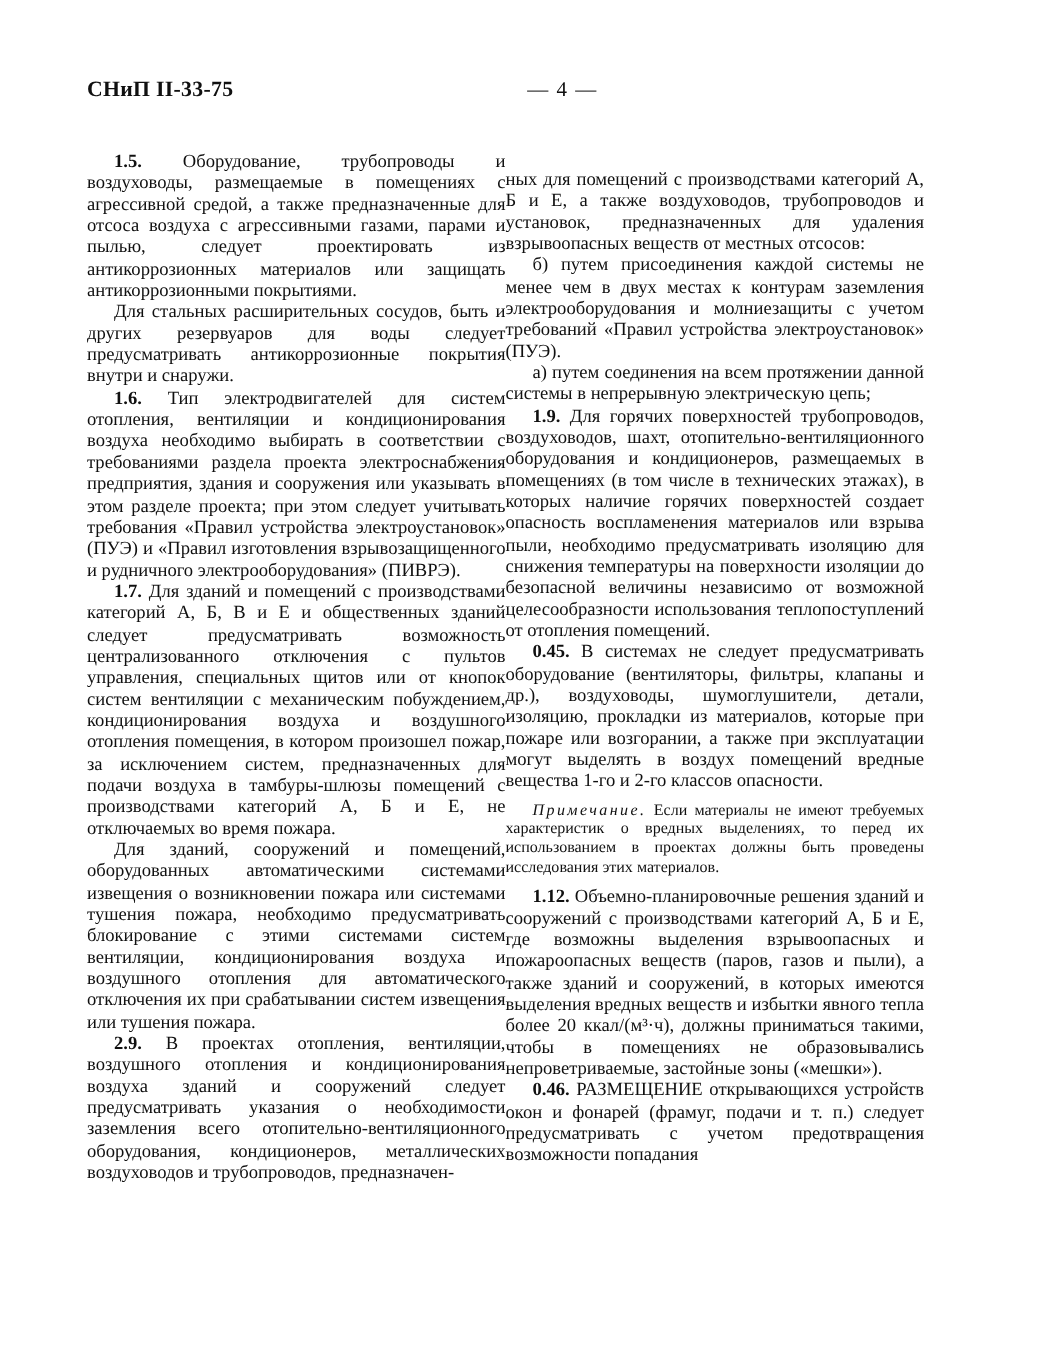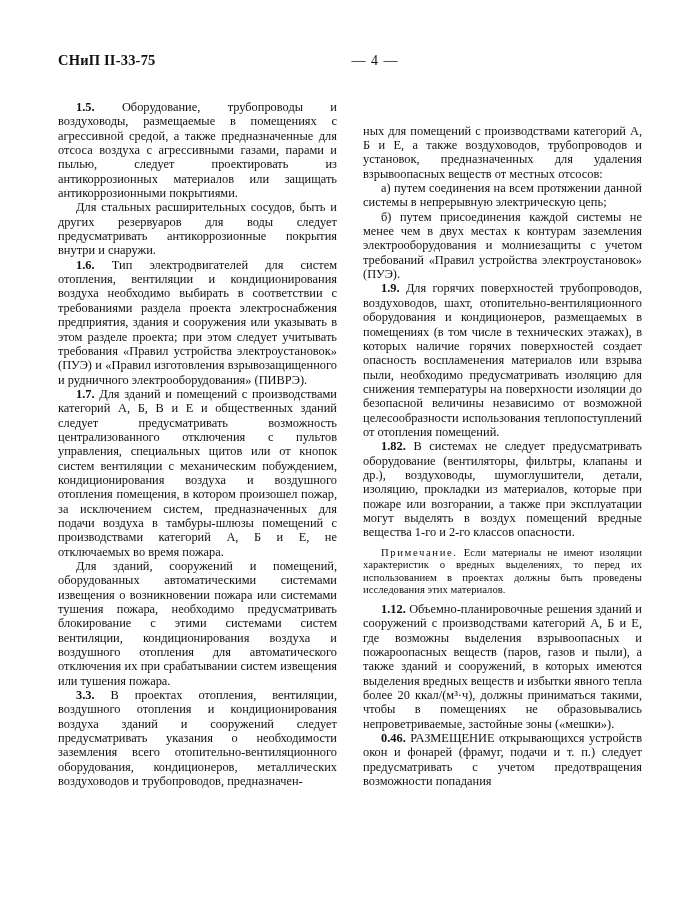--- a/index.html
+++ b/index.html
@@ -35,22 +35,21 @@
     white-space: nowrap;
   }
   .header-page {
     margin-left: 196px;
     font-size: 14px;
     letter-spacing: 1px;
     white-space: nowrap;
   }
   .columns {
     display: flex;
-    gap: 26px;
-    align-items: flex-end;
+    align-items: center;
   }
   .col {
     width: 279px;
     font-size: 12.4px;
     line-height: 14.35px;
     text-align: justify;
     text-justify: inter-word;
     hyphens: manual;
   }
   p {
@@ -65,48 +64,49 @@
   }
   .note {
     font-size: 10.7px;
     line-height: 12.6px;
     text-align: justify;
     margin-top: 6px;
     margin-bottom: 6px;
   }
   .note .note-label {
     letter-spacing: 1.6px;
+    font-style: italic;
   }
 </style>
 </head>
 <body>
 
 <div class="page">
 
   <div class="header">
     <div class="header-code">СНиП II-33-75</div>
     <div class="header-page">— 4 —</div>
   </div>
 
   <div class="columns">
 
     <div class="col">
       <p><span class="num">1.5.</span><span>  Оборудование, трубопроводы и воздуховоды, размещаемые в помещениях с агрессивной средой, а также предназначенные для отсоса воздуха с агрессивными газами, парами и пылью, следует проектировать из антикоррозионных материалов или защищать антикоррозионными покрытиями.</span></p>
       <p><span>Для стальных расширительных сосудов, быть и других резервуаров для воды следует предусматривать антикоррозионные покрытия внутри и снаружи.</span></p>
       <p><span class="num">1.6.</span><span>  Тип электродвигателей для систем отопления, вентиляции и кондиционирования воздуха необходимо выбирать в соответствии с требованиями раздела проекта электроснабжения предприятия, здания и сооружения или указывать в этом разделе проекта; при этом следует учитывать требования «Правил устройства электроустановок» (ПУЭ) и «Правил изготовления взрывозащищенного и рудничного электрооборудования» (ПИВРЭ).</span></p>
       <p><span class="num">1.7.</span><span>  Для зданий и помещений с производствами категорий А, Б, В и Е и общественных зданий следует предусматривать возможность централизованного отключения с пультов управления, специальных щитов или от кнопок систем вентиляции с механическим побуждением, кондиционирования воздуха и воздушного отопления помещения, в котором произошел пожар, за исключением систем, предназначенных для подачи воздуха в тамбуры-шлюзы помещений с производствами категорий А, Б и Е, не отключаемых во время пожара.</span></p>
       <p><span>Для зданий, сооружений и помещений, оборудованных автоматическими системами извещения о возникновении пожара или системами тушения пожара, необходимо предусматривать блокирование с этими системами систем вентиляции, кондиционирования воздуха и воздушного отопления для автоматического отключения их при срабатывании систем извещения или тушения пожара.</span></p>
-      <p><span class="num">3.3.</span><span>  В проектах отопления, вентиляции, воздушного отопления и кондиционирования воздуха зданий и сооружений следует предусматривать указания о необходимости заземления всего отопительно-вентиляционного оборудования, кондиционеров, металлических воздуховодов и трубопроводов, предназначен-</span></p>
+      <p><span class="num">2.9.</span><span>  В проектах отопления, вентиляции, воздушного отопления и кондиционирования воздуха зданий и сооружений следует предусматривать указания о необходимости заземления всего отопительно-вентиляционного оборудования, кондиционеров, металлических воздуховодов и трубопроводов, предназначен-</span></p>
     </div>
 
     <div class="col">
       <p class="noindent"><span>ных для помещений с производствами категорий А, Б и Е, а также воздуховодов, трубопроводов и установок, предназначенных для удаления взрывоопасных веществ от местных отсосов:</span></p>
+      <p><span>б) путем присоединения каждой системы не менее чем в двух местах к контурам заземления электрооборудования и молниезащиты с учетом требований «Правил устройства электроустановок» (ПУЭ).</span></p>
       <p><span>а) путем соединения на всем протяжении данной системы в непрерывную электрическую цепь;</span></p>
-      <p><span>б) путем присоединения каждой системы не менее чем в двух местах к контурам заземления электрооборудования и молниезащиты с учетом требований «Правил устройства электроустановок» (ПУЭ).</span></p>
       <p><span class="num">1.9.</span><span>  Для горячих поверхностей трубопроводов, воздуховодов, шахт, отопительно-вентиляционного оборудования и кондиционеров, размещаемых в помещениях (в том числе в технических этажах), в которых наличие горячих поверхностей создает опасность воспламенения материалов или взрыва пыли, необходимо предусматривать изоляцию для снижения температуры на поверхности изоляции до безопасной величины независимо от возможной целесообразности использования теплопоступлений от отопления помещений.</span></p>
-      <p><span class="num">1.82.</span><span>  В системах не следует предусматривать оборудование (вентиляторы, фильтры, клапаны и др.), воздуховоды, шумоглушители, детали, изоляцию, прокладки из материалов, которые при пожаре или возгорании, а также при эксплуатации могут выделять в воздух помещений вредные вещества 1-го и 2-го классов опасности.</span></p>
-      <p class="note"><span class="note-label">Примечание.</span><span> Если материалы не имеют изоляции характеристик о вредных выделениях, то перед их использованием в проектах должны быть проведены исследования этих материалов.</span></p>
+      <p><span class="num">0.45.</span><span>  В системах не следует предусматривать оборудование (вентиляторы, фильтры, клапаны и др.), воздуховоды, шумоглушители, детали, изоляцию, прокладки из материалов, которые при пожаре или возгорании, а также при эксплуатации могут выделять в воздух помещений вредные вещества 1-го и 2-го классов опасности.</span></p>
+      <p class="note"><span class="note-label">Примечание.</span><span> Если материалы не имеют требуемых характеристик о вредных выделениях, то перед их использованием в проектах должны быть проведены исследования этих материалов.</span></p>
       <p><span class="num">1.12.</span><span>  Объемно-планировочные решения зданий и сооружений с производствами категорий А, Б и Е, где возможны выделения взрывоопасных и пожароопасных веществ (паров, газов и пыли), а также зданий и сооружений, в которых имеются выделения вредных веществ и избытки явного тепла более 20 ккал/(м³·ч), должны приниматься такими, чтобы в помещениях не образовывались непроветриваемые, застойные зоны («мешки»).</span></p>
       <p><span class="num">0.46.</span><span>  РАЗМЕЩЕНИЕ открывающихся устройств окон и фонарей (фрамуг, подачи и т. п.) следует предусматривать с учетом предотвращения возможности попадания</span></p>
     </div>
 
   </div>
 </div>
 
 </body></html>

